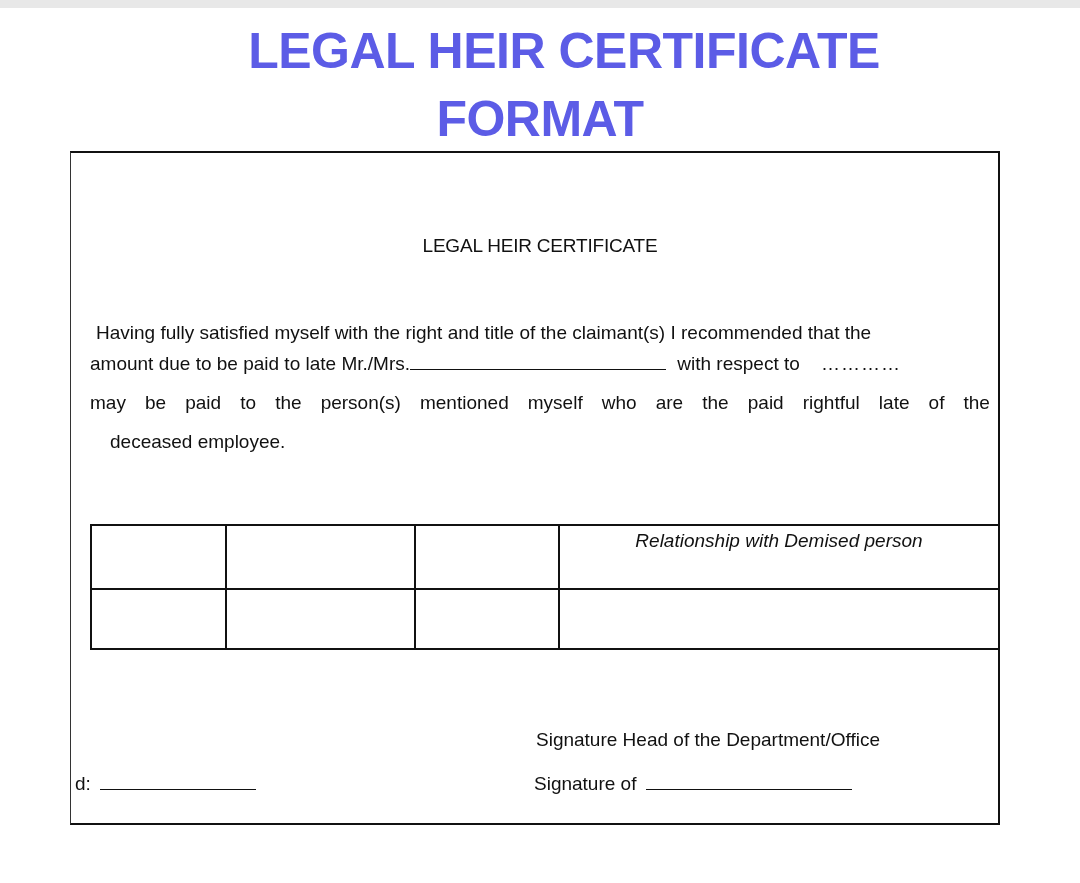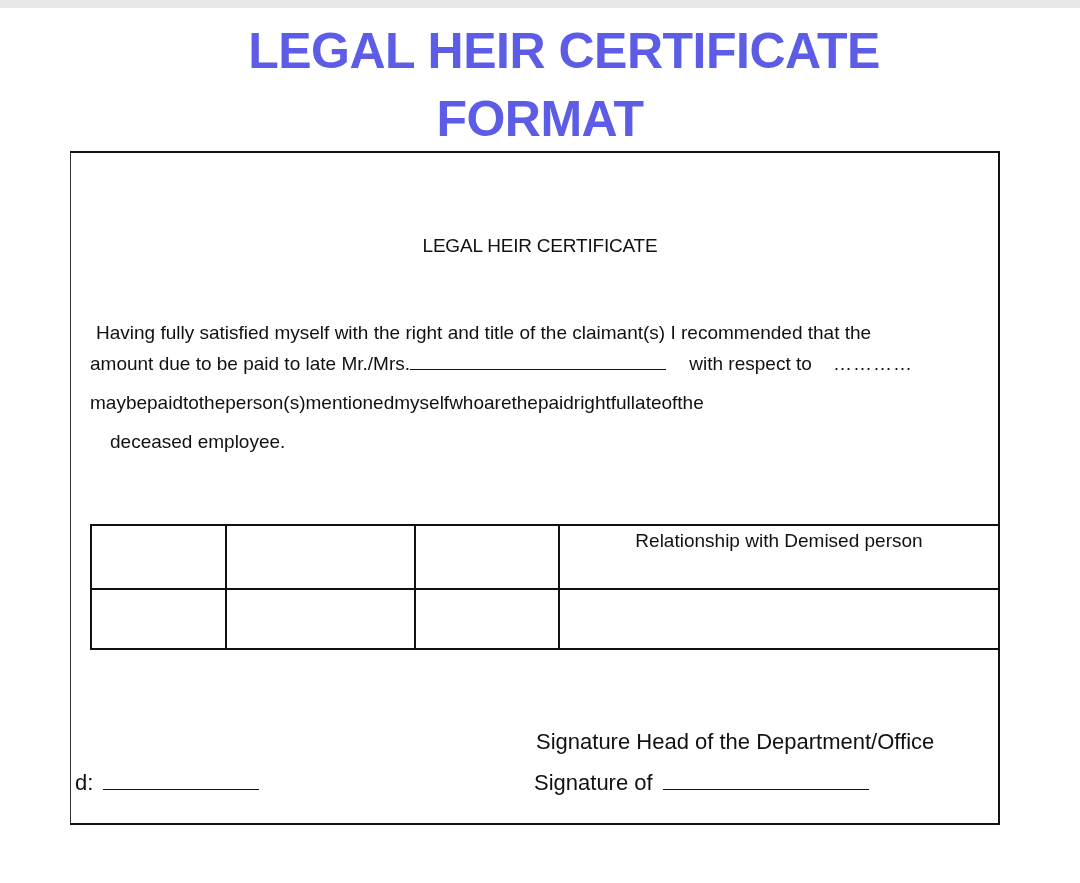--- a/index.html
+++ b/index.html
@@ -21,50 +21,50 @@
       box-sizing: border-box;
     }
     .doc-title {
       position: absolute; left: 0; top: 82px; width: 938px; text-align: center;
       font-size: 19px; color: #111; letter-spacing: -0.2px;
     }
     .para {
       position: absolute; left: 19px; width: 900px; font-size: 19px; color: #111; line-height: 39px;
     }
     .line { position: absolute; left: 0; height: 39px; white-space: nowrap; }
-    .justify { width: 900px; display: flex; }
+    .justify { width: 900px; display: flex; justify-content: space-between; }
     .blank { display: inline-block; border-bottom: 1px solid #111; height: 20px; vertical-align: baseline; }
     table.heirs {
       position: absolute; left: 19px; top: 371px; width: 910px; border-collapse: collapse;
     }
     table.heirs td {
       border: 2px solid #111; height: 58px; vertical-align: top; padding: 0;
       font-size: 19px; color: #111; text-align: center;
     }
-    table.heirs td.hdr { padding-top: 4px; }
+    table.heirs td.hdr { padding-top: 4px; font-style: italic; }
     .sig {
-      position: absolute; font-size: 22px; color: #111; white-space: nowrap;
+      position: absolute; font-size: 19px; color: #111; white-space: nowrap;
     }
   </style>
 </head>
 <body>
 
 <div class="topbar"></div>
 
 <div class="headline h1">LEGAL HEIR CERTIFICATE</div>
 <div class="headline h2">FORMAT</div>
 
 <div class="doc-box">
   <div class="doc-title">LEGAL HEIR CERTIFICATE</div>
 
   <div class="para" style="top:152px;">
     <div class="line" style="top:8px; left:6px;">Having fully satisfied myself with the right and title of the claimant(s) I recommended that the</div>
     <div class="line" style="top:39px;">
       <span>amount due to be paid to late Mr./Mrs.</span><span class="blank" style="width:256px;"></span>
-      <span style="margin-left:18px;">with respect to</span>
+      <span style="margin-left:6px;">with respect to</span>
       <span style="margin-left:16px; letter-spacing:1px;">…………</span>
     </div>
     <div class="line justify" style="top:78px;">
       <span>may</span>
       <span>be</span>
       <span>paid</span>
       <span>to</span>
       <span>the</span>
       <span>person(s)</span>
       <span>mentioned</span>

